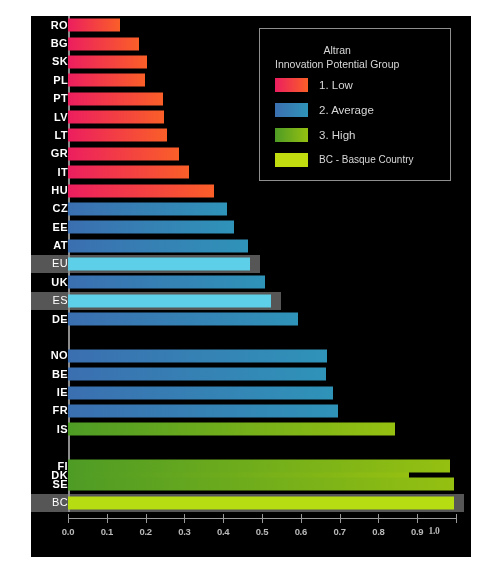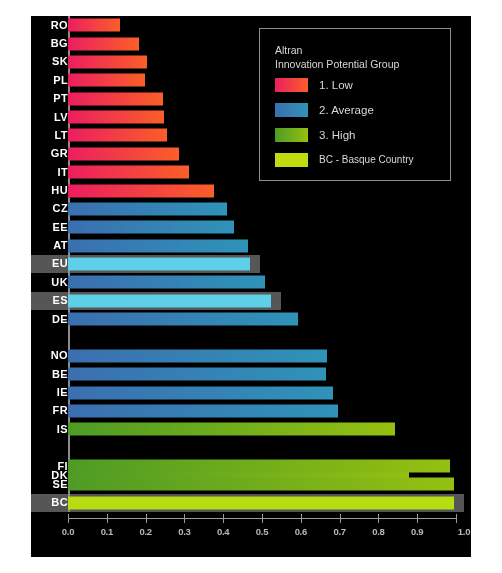--- a/index.html
+++ b/index.html
@@ -44,21 +44,21 @@
     text-align: right;
     color: #ffffff;
     font-size: 11px;
     font-weight: bold;
     letter-spacing: 0.4px;
     display: flex;
     align-items: center;
     justify-content: flex-end;
     z-index: 3;
   }
-  .row.hl .row-label { color: #ffffff; font-weight: bold; }
+  .row.hl .row-label { color: #ffffff; font-weight: normal; }
   .bar {
     position: absolute;
     top: 50%;
     transform: translateY(-50%);
     height: 13px;
     z-index: 2;
   }
   .bar.low {
     background: linear-gradient(to right, #ec1e5f, #fa5f28);
   }
@@ -119,20 +119,21 @@
     background: transparent;
     z-index: 4;
   }
   #legend-title {
     position: absolute;
     left: 15px; top: 14px;
     color: #d7d7d7;
     font-size: 10.5px;
     line-height: 14px;
     white-space: pre-line;
+    text-align: center;
   }
   .legend-item {
     position: absolute;
     left: 15px;
     height: 16px;
   }
   .legend-swatch {
     position: absolute;
     left: 0; top: 1px;
     width: 33px; height: 14px;
@@ -284,21 +285,21 @@
       <div class="tick-label" style="left: 194px;">0.5</div>
       <div class="tick" style="left: 232.8px;"></div>
       <div class="tick-label" style="left: 232.8px;">0.6</div>
       <div class="tick" style="left: 271.6px;"></div>
       <div class="tick-label" style="left: 271.6px;">0.7</div>
       <div class="tick" style="left: 310.4px;"></div>
       <div class="tick-label" style="left: 310.4px;">0.8</div>
       <div class="tick" style="left: 349.2px;"></div>
       <div class="tick-label" style="left: 349.2px;">0.9</div>
       <div class="tick" style="left: 388px;"></div>
-      <div class="tick-label" style="left: 396px;">1.0</div>
+      <div class="tick-label" style="left: 366px; font-family: Liberation Serif, serif;">1.0</div>
     </div>
 
   <div id="legend">
     <div id="legend-title">Altran
 Innovation Potential Group</div>
   <div class="legend-item" style="top: 48px;">
         <div class="legend-swatch low"></div>
         <div class="legend-text">1. Low</div>
       </div>
       <div class="legend-item" style="top: 73px;">

